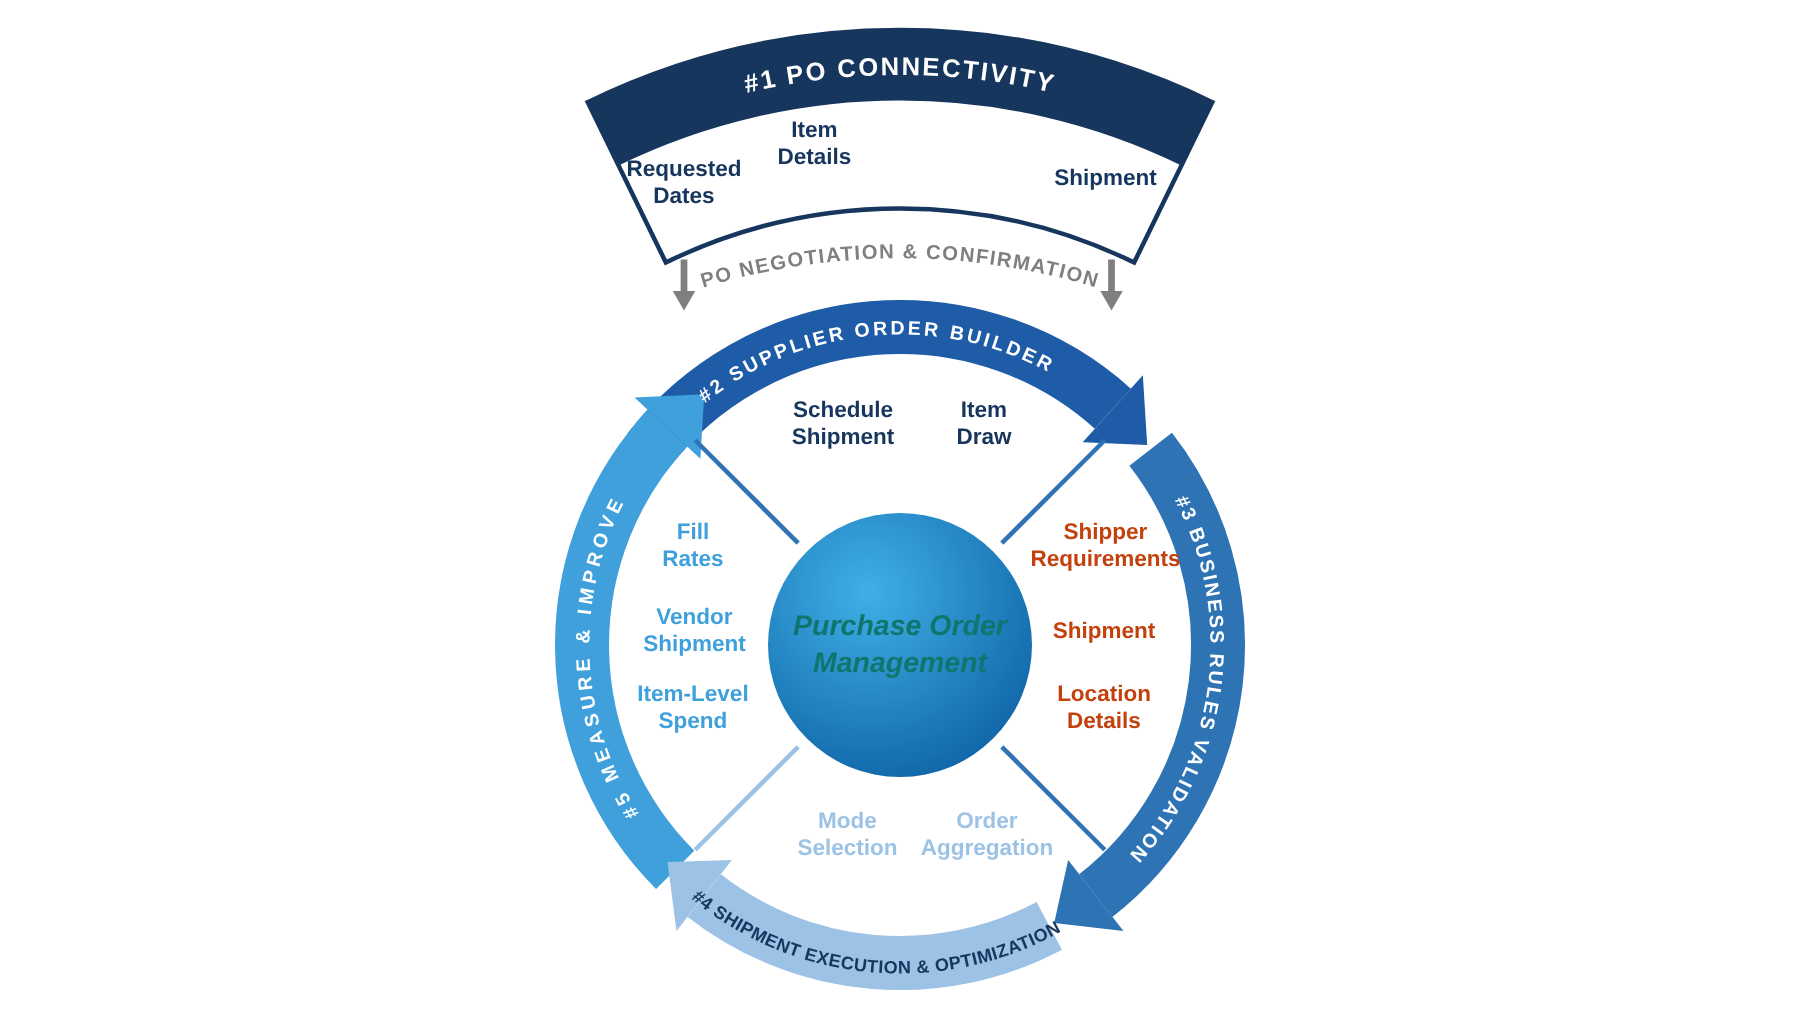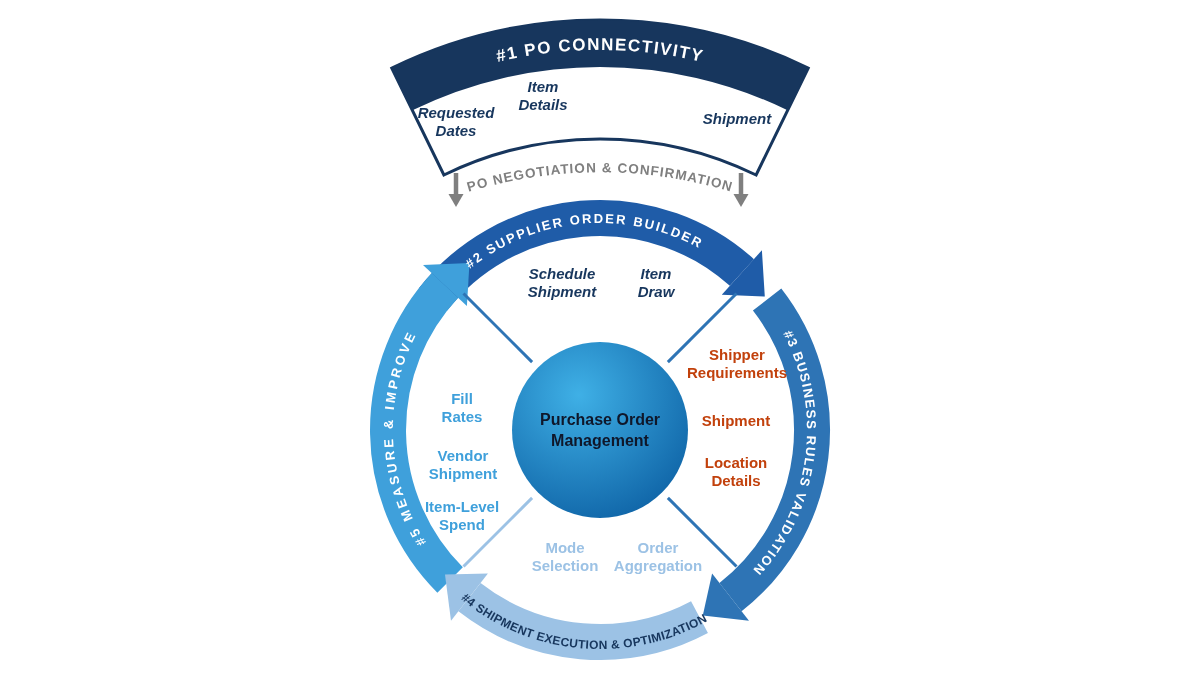--- a/index.html
+++ b/index.html
@@ -6,25 +6,25 @@
   .canvas{
     position:relative;width:1200px;height:675px;overflow:hidden;
     font-family:"Liberation Sans",sans-serif;background:#ffffff;
   }
   .canvas svg{position:absolute;left:0;top:0;}
   .lbl{
     position:absolute;transform:translate(-50%,-50%);
     white-space:pre-line;text-align:center;font-weight:700;
     line-height:1.18;font-size:15px;z-index:2;
   }
-  .c-navy{color:#17365D;font-style:italic;}
+  .c-navy{color:#17365D;}
   .c-b3{color:#c2410c;}
   .c-b4{color:#9CC2E5;margin-left:17px;}
-  .c-b5{color:#3FA0DB;margin-top:44px;}
-  .center-title{color:#0f172a;font-size:16px;line-height:1.3;}
+  .c-b5{color:#3FA0DB;}
+  .center-title{color:#0f766e;font-size:19px;line-height:1.3;font-style:italic;}
   
   .band-title{font-family:"Liberation Sans",sans-serif;font-weight:700;
     font-size:13px;fill:#ffffff;letter-spacing:2px;text-anchor:middle;}
   .fan-title{font-size:17px;letter-spacing:1.5px;}
   .s3-title{letter-spacing:1.5px;}
   .s4-title{fill:#17365D;font-size:12px;letter-spacing:0.3px;}
   .s5-title{letter-spacing:3px;}
   .nego-text{font-family:"Liberation Sans",sans-serif;font-weight:700;
     font-size:13.5px;fill:#7F7F7F;letter-spacing:1px;text-anchor:middle;}
 </style>

